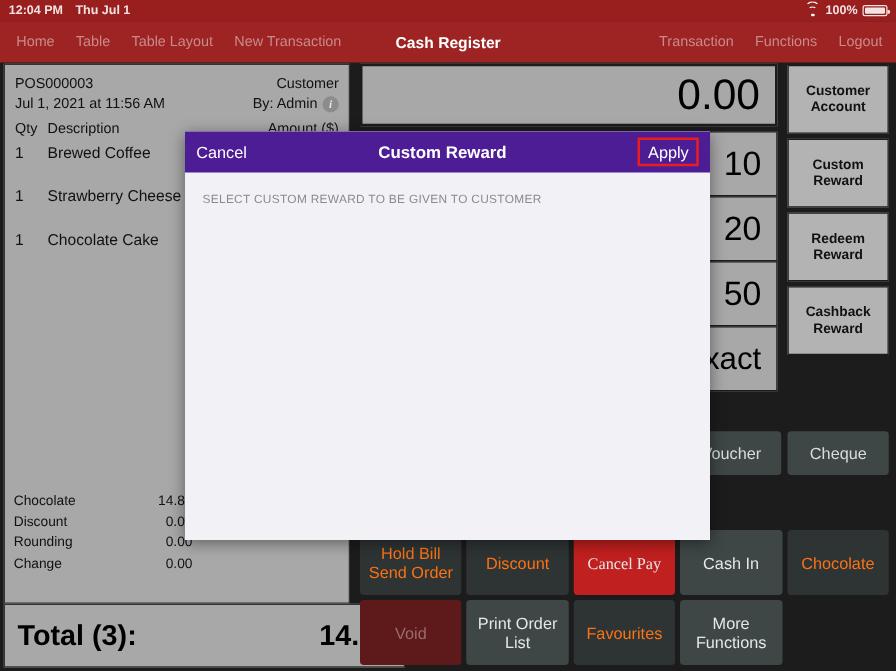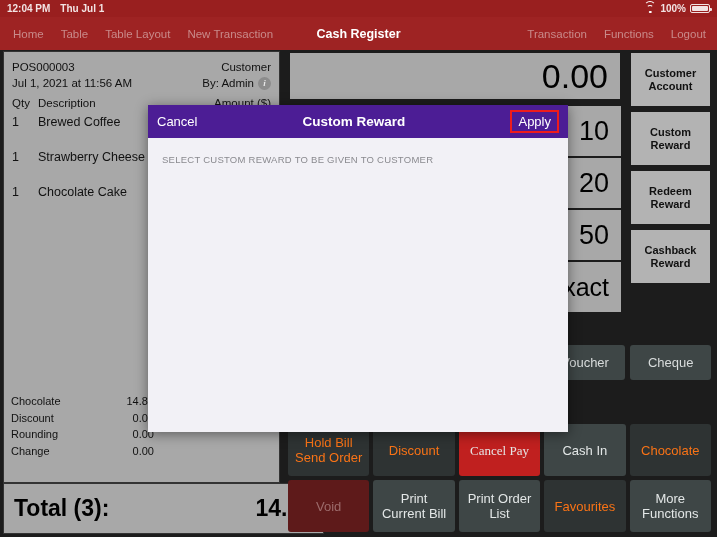--- a/index.html
+++ b/index.html
@@ -348,21 +348,20 @@
     <div class="pay-btn">Cheque</div>
   </div>
 
   <div class="actions">
     <div class="act dim">Hold Bill<br>Send Order</div>
     <div class="act dim">Discount</div>
     <div class="act danger">Cancel Pay</div>
     <div class="act">Cash In</div>
     <div class="act dim">Chocolate</div>
     <div class="act void">Void</div>
-    <div class="act">Print<br>Current Bill</div>
     <div class="act">Print Order<br>List</div>
     <div class="act dim">Favourites</div>
     <div class="act">More<br>Functions</div>
   </div>
 
   <div class="modal">
     <div class="modal-head">
       <span class="m-cancel">Cancel</span>
       <span class="m-title">Custom Reward</span>
       <span class="m-apply">Apply</span>

